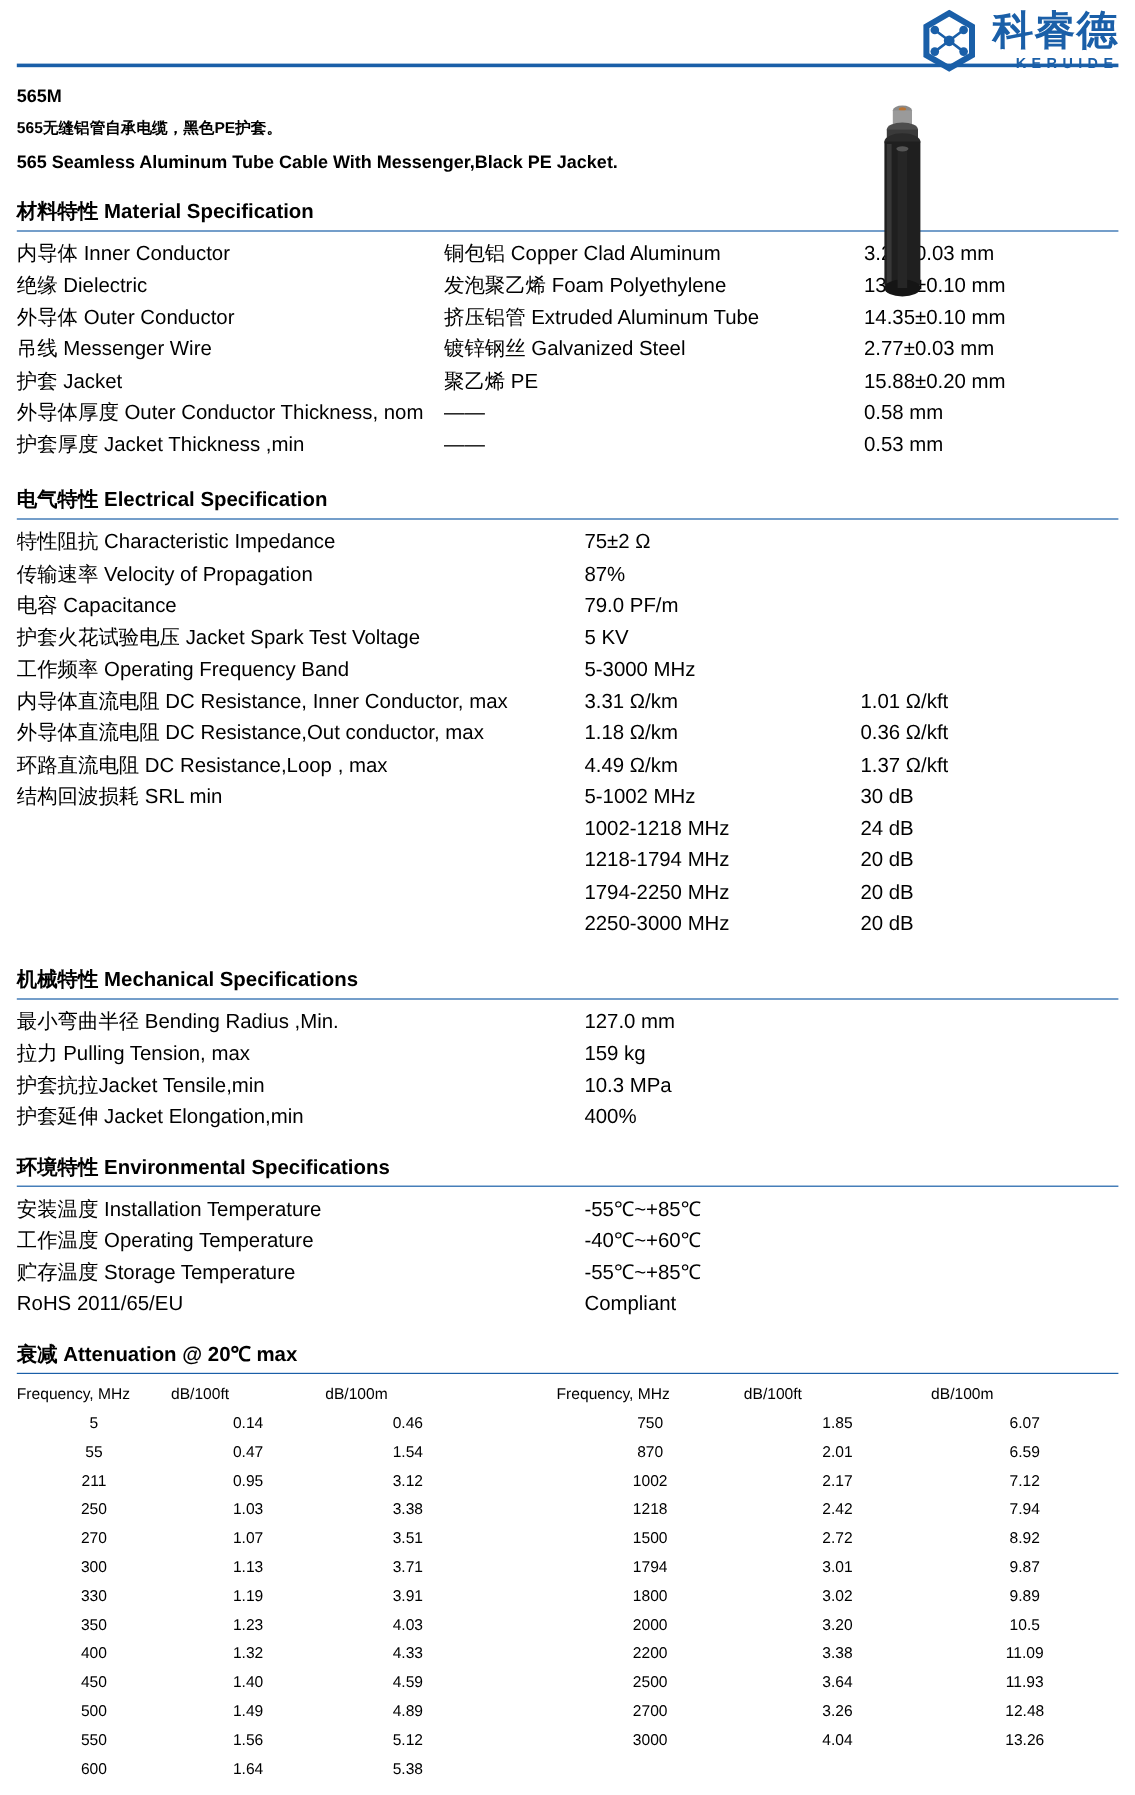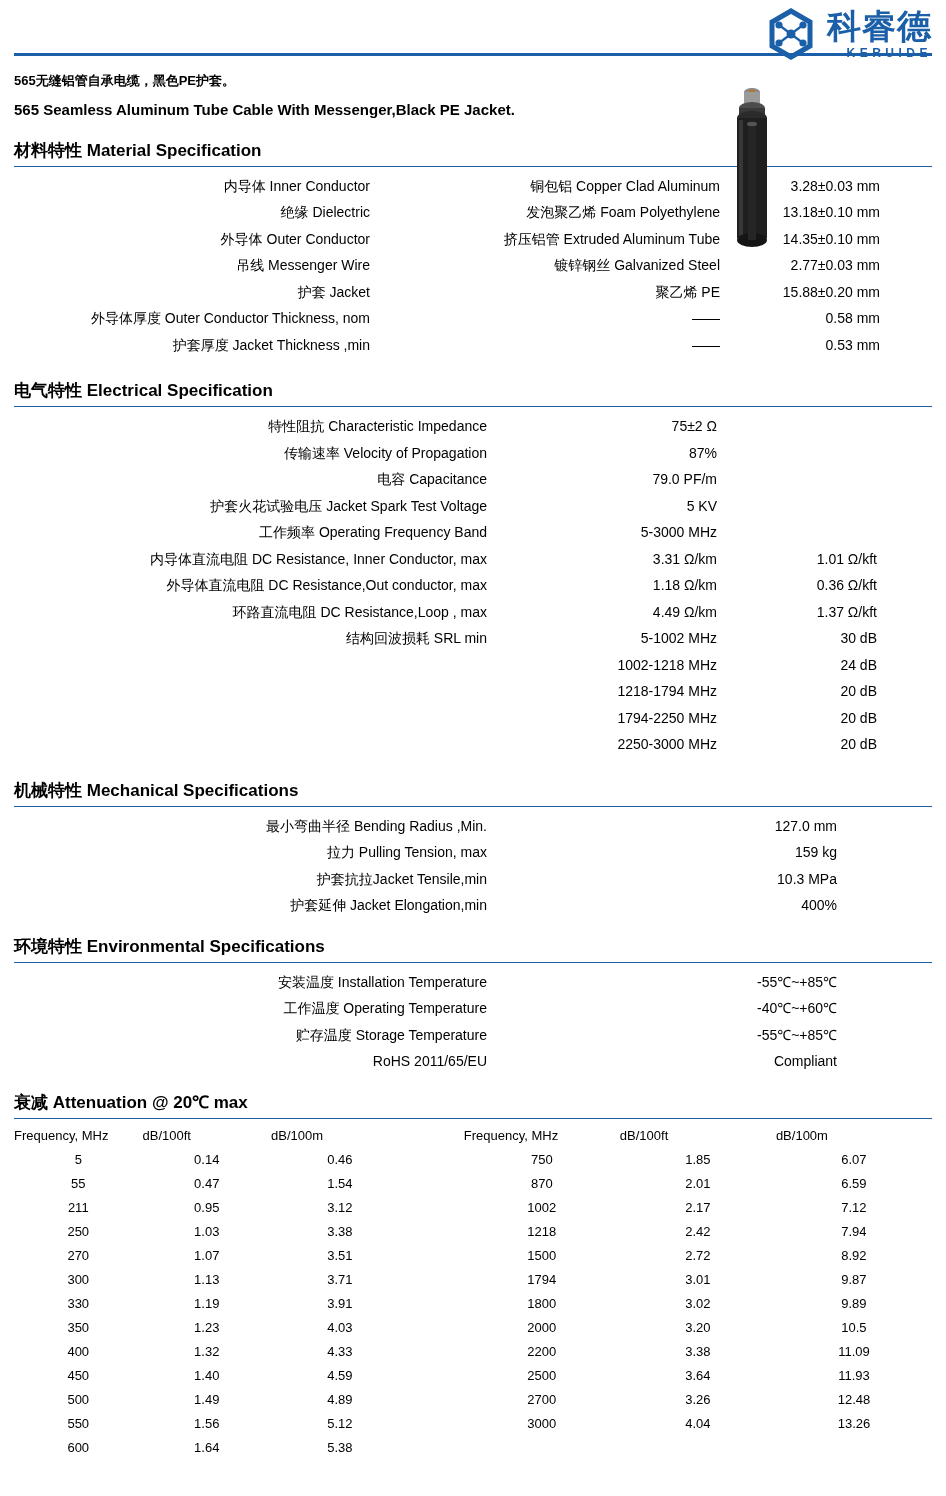--- a/index.html
+++ b/index.html
@@ -105,24 +105,23 @@
   .section-title.tight { margin-top: 17px; }
   .section-rule {
     height: 1px;
     background: #1a5fa8;
     margin-bottom: 6px;
   }
 
   
   .spec-row {
     display: flex;
-    font-size: 14px;
+    font-size: 17px;
     line-height: 26.5px;
     white-space: nowrap;
-    text-align: right;
   }
   .c1 { width: 356px; }
   .c2 { width: 350px; }
   .c3 { width: 160px; }
 
   .elec .c1 { width: 473px; }
   .elec .c2 { width: 230px; }
 
   .mech .c1 { width: 473px; }
   .env  .c1 { width: 473px; }
@@ -173,20 +172,21 @@
       </div>
       <div>
         <div class="logo-text">科睿德</div>
         <div class="logo-sub">KERUIDE</div>
       </div>
     </div>
     <div class="header-rule"></div>
   </div>
 
   <div class="title-block">
+    <div class="model">565M</div>
     <div class="title-cn">565无缝铝管自承电缆，黑色PE护套。</div>
     <div class="title-en">565 Seamless Aluminum Tube Cable With Messenger,Black PE Jacket.</div>
   </div>
 
   <div class="cable-img">
     <svg viewBox="0 0 44 180" width="44" height="180">
       <ellipse cx="22" cy="12" rx="8" ry="4" fill="#8a8a8a"></ellipse>
       <ellipse cx="22" cy="11" rx="3" ry="1.6" fill="#b87333"></ellipse>
       <rect x="14" y="12" width="16" height="14" fill="#9a9a9a"></rect>
       <ellipse cx="22" cy="28" rx="13" ry="6" fill="#4d4d4d"></ellipse>

